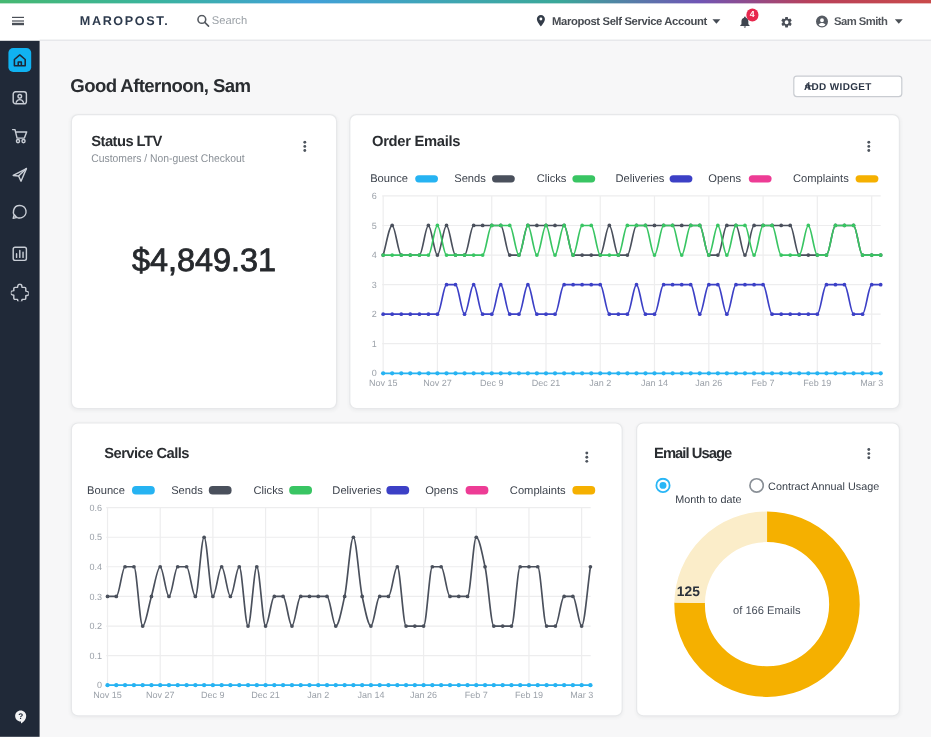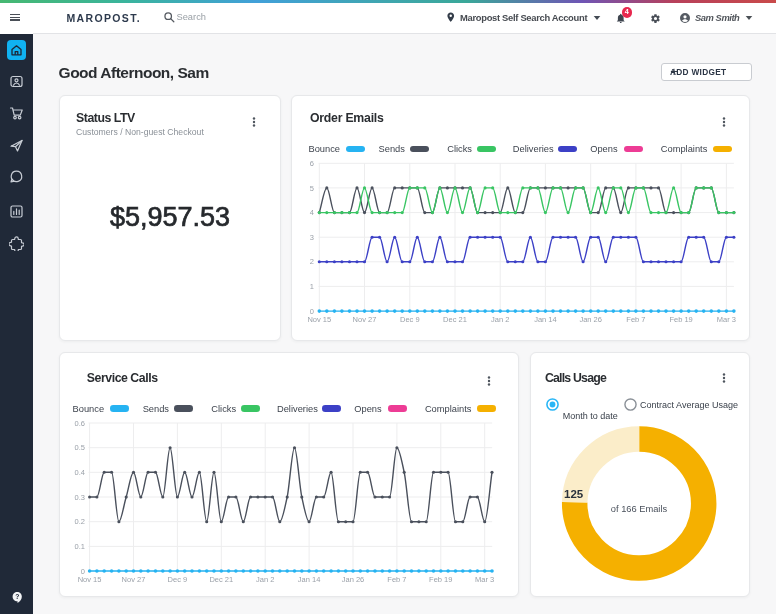--- a/index.html
+++ b/index.html
@@ -21,38 +21,38 @@
 
 <svg class="abs" style="left:164px;top:12px" width="10.5" height="10.5" viewBox="0 0 12 12" fill="none" stroke="#555a61" stroke-width="1.5">
     <circle cx="4.8" cy="4.8" r="3.7"></circle>
     <line x1="7.6" y1="7.6" x2="11.2" y2="11.2" stroke-linecap="round"></line>
   </svg>
 <div class="abs" style="left:176.5px;top:12.2px;font-size:9.3px;color:#9aa0a6;">Search</div>
 
 <svg class="abs" style="left:444.5px;top:10.8px" width="11.5" height="12.5" viewBox="0 0 24 24" fill="#333c49">
     <path d="M12 2C8.1 2 5 5.1 5 9c0 5.2 7 13 7 13s7-7.8 7-13c0-3.9-3.1-7-7-7zm0 9.5A2.5 2.5 0 1 1 12 6.5a2.5 2.5 0 0 1 0 5z"></path>
   </svg>
-<div class="abs" style="left:460px;top:11.6px;font-size:9.4px;font-weight:bold;letter-spacing:-0.3px;color:#474b51;">Maropost Self Search Account</div>
+<div class="abs" style="left:460px;top:11.6px;font-size:9.4px;font-weight:bold;letter-spacing:-0.3px;color:#474b51;">Maropost Self Service Account</div>
 <svg class="abs" style="left:592.5px;top:14.8px" width="8" height="5.5" viewBox="0 0 9 6">
     <path d="M0.8 1h7.4L4.5 5.4z" fill="#444b54"></path>
   </svg>
 
 <svg class="abs" style="left:614.5px;top:12.2px" width="11.5" height="12.5" viewBox="0 0 24 24" fill="#3e454f">
     <path d="M12 22c1.1 0 2-.9 2-2h-4c0 1.1.9 2 2 2zm6-6v-5c0-3.1-1.6-5.6-4.5-6.3V4c0-.8-.7-1.5-1.5-1.5S10.5 3.2 10.5 4v.7C7.6 5.4 6 7.9 6 11v5l-2 2v1h16v-1l-2-2z"></path>
   </svg>
 <div class="abs" style="left:621.6px;top:7.4px;width:10.4px;height:10.4px;border-radius:50%;background:#e7284e;color:#fff;font-size:7.3px;font-weight:bold;text-align:center;line-height:10.4px;">4</div>
 
 <svg class="abs" style="left:649.5px;top:12.6px" width="11" height="11" viewBox="0 0 24 24" fill="#4a4f58">
     <path d="M19.1 12.9a7 7 0 0 0 .1-.9 7 7 0 0 0-.1-.9l2-1.6a.5.5 0 0 0 .1-.6l-1.9-3.3a.5.5 0 0 0-.6-.2l-2.4 1a7.2 7.2 0 0 0-1.6-.9l-.4-2.6a.5.5 0 0 0-.5-.4h-3.8a.5.5 0 0 0-.5.4l-.4 2.6a7.2 7.2 0 0 0-1.6.9l-2.4-1a.5.5 0 0 0-.6.2L2.6 9a.5.5 0 0 0 .1.6l2 1.6a7 7 0 0 0 0 1.8l-2 1.6a.5.5 0 0 0-.1.6l1.9 3.3c.1.2.4.3.6.2l2.4-1c.5.4 1 .7 1.6.9l.4 2.6c0 .2.2.4.5.4h3.8c.2 0 .4-.2.5-.4l.4-2.6a7.2 7.2 0 0 0 1.6-.9l2.4 1c.2.1.5 0 .6-.2l1.9-3.3a.5.5 0 0 0-.1-.6l-2-1.6zM12 15.5a3.5 3.5 0 1 1 0-7 3.5 3.5 0 0 1 0 7z"></path>
   </svg>
 
 <svg class="abs" style="left:678.5px;top:11.8px" width="12" height="12" viewBox="0 0 24 24" fill="#565b63">
     <path d="M12 2a10 10 0 1 0 0 20 10 10 0 0 0 0-20zm0 4.5a3.2 3.2 0 1 1 0 6.4 3.2 3.2 0 0 1 0-6.4zm0 13.4a7.8 7.8 0 0 1-5.8-2.6c1.2-1.9 3.4-3 5.8-3s4.6 1.1 5.8 3a7.8 7.8 0 0 1-5.8 2.6z"></path>
   </svg>
-<div class="abs" style="left:695px;top:11.6px;font-size:9.4px;font-weight:bold;letter-spacing:-0.45px;color:#53575d;font-style:italic;">Sam Smith</div>
+<div class="abs" style="left:695px;top:11.6px;font-size:9.4px;font-weight:bold;letter-spacing:-0.45px;color:#53575d;">Sam Smith</div>
 <svg class="abs" style="left:744.5px;top:14.8px" width="8" height="5.5" viewBox="0 0 9 6">
     <path d="M0.8 1h7.4L4.5 5.4z" fill="#4b5056"></path>
   </svg>
 
 <div class="abs" style="left:0;top:34px;width:33px;height:580px;background:#202938;"></div>
 <div class="abs" style="left:7px;top:40.4px;width:19px;height:20px;border-radius:4px;background:#10b2f1;"></div>
 <svg class="abs" style="left:10px;top:44px" width="13" height="13" viewBox="0 0 13 13" fill="none" stroke="#1d2736" stroke-width="1.3" stroke-linejoin="round">
     <path d="M2 5.6 6.5 1.8 11 5.6v5.2H2z"></path>
     <path d="M5.2 10.8V7.6h2.6v3.2"></path>
   </svg>
@@ -91,21 +91,21 @@
 <div class="abs" style="left:670px;top:67px;font-size:8.3px;font-weight:bold;letter-spacing:.3px;color:#2b3545;">ADD WIDGET</div>
 
 <div class="card" style="left:59px;top:95px;width:222px;height:246px;"></div>
 <div class="ctitle" style="left:76px;top:110.8px;letter-spacing:-0.45px;">Status LTV</div>
 <svg style="position:absolute;left:252.3px;top:116.65px" width="4" height="10" viewBox="0 0 4 10">
     <circle cx="2" cy="1.55" r="1.2" fill="#4e555e"></circle>
     <circle cx="2" cy="5" r="1.2" fill="#4e555e"></circle>
     <circle cx="2" cy="8.45" r="1.2" fill="#4e555e"></circle>
   </svg>
 <div class="abs squeeze" style="left:76px;top:127px;font-size:9.3px;color:#8a9097;white-space:nowrap;">Customers / Non-guest Checkout</div>
-<div class="abs" style="left:59px;top:202.3px;width:222px;text-align:center;font-size:27px;font-weight:normal;color:#26292d;letter-spacing:0px;-webkit-text-stroke:0.7px #26292d;">$5,957.53</div>
+<div class="abs" style="left:59px;top:202.3px;width:222px;text-align:center;font-size:27px;font-weight:normal;color:#26292d;letter-spacing:0px;-webkit-text-stroke:0.7px #26292d;">$4,849.31</div>
 
 <div class="card" style="left:291px;top:95px;width:459px;height:246px;"></div>
 <div class="ctitle" style="left:310px;top:110.8px;">Order Emails</div>
 <svg style="position:absolute;left:722.3px;top:116.65px" width="4" height="10" viewBox="0 0 4 10">
     <circle cx="2" cy="1.55" r="1.2" fill="#4e555e"></circle>
     <circle cx="2" cy="5" r="1.2" fill="#4e555e"></circle>
     <circle cx="2" cy="8.45" r="1.2" fill="#4e555e"></circle>
   </svg>
 <span style="position:absolute;left:270.0px;top:144.0px;width:70px;text-align:right;font-size:9.3px;color:#3d434d;">Bounce</span>
 <span style="position:absolute;left:345.5px;top:145.6px;width:19px;height:6.5px;border-radius:3.25px;background:#26b3f2;"></span>
@@ -548,33 +548,33 @@
     <circle cx="448.1" cy="571.0" r="1.8" fill="#26b3f2"></circle>
     <circle cx="455.5" cy="571.0" r="1.8" fill="#26b3f2"></circle>
     <circle cx="462.8" cy="571.0" r="1.8" fill="#26b3f2"></circle>
     <circle cx="470.1" cy="571.0" r="1.8" fill="#26b3f2"></circle>
     <circle cx="477.4" cy="571.0" r="1.8" fill="#26b3f2"></circle>
     <circle cx="484.7" cy="571.0" r="1.8" fill="#26b3f2"></circle>
     <circle cx="492.0" cy="571.0" r="1.8" fill="#26b3f2"></circle>
   </svg>
 
 <div class="card" style="left:530px;top:352px;width:220px;height:245px;"></div>
-<div class="ctitle" style="left:545px;top:370.7px;letter-spacing:-0.8px;">Calls Usage</div>
+<div class="ctitle" style="left:545px;top:370.7px;letter-spacing:-0.8px;">Email Usage</div>
 <svg style="position:absolute;left:722.3px;top:372.9px" width="4" height="10" viewBox="0 0 4 10">
     <circle cx="2" cy="1.55" r="1.2" fill="#4e555e"></circle>
     <circle cx="2" cy="5" r="1.2" fill="#4e555e"></circle>
     <circle cx="2" cy="8.45" r="1.2" fill="#4e555e"></circle>
   </svg>
 <svg class="abs" style="left:545.5px;top:397.8px" width="13" height="13" viewBox="0 0 14 14">
     <circle cx="7" cy="7" r="6" fill="none" stroke="#29b6f6" stroke-width="1.7"></circle>
     <circle cx="7" cy="7" r="3.1" fill="#29b6f6"></circle>
   </svg>
 <div class="abs" style="left:562.8px;top:400px;font-size:9px;color:#3a414b;margin-top:11px;">Month to date</div>
 <svg class="abs" style="left:623.5px;top:397.8px" width="13" height="13" viewBox="0 0 14 14">
     <circle cx="7" cy="7" r="6" fill="none" stroke="#8a9097" stroke-width="1.5"></circle>
   </svg>
-<div class="abs" style="left:640.1px;top:400px;font-size:9px;color:#3a414b;">Contract Average Usage</div>
+<div class="abs" style="left:640.1px;top:400px;font-size:9px;color:#3a414b;">Contract Annual Usage</div>
 <svg style="position:absolute;left:557px;top:421px" width="165" height="165" viewBox="557 421 165 165">
     <path d="M639.20 439.00A64.5 64.5 0 1 1 574.71 502.28" stroke="#f5b000" stroke-width="25.5" fill="none"></path>
     <path d="M574.71 502.28A64.5 64.5 0 0 1 639.20 439.00" stroke="#fbedc9" stroke-width="25.5" fill="none"></path>
   </svg>
 <div class="abs" style="left:564px;top:488.3px;width:150px;text-align:left;font-size:11.5px;font-weight:bold;color:#2b323c;letter-spacing:0px;">125</div>
 <div class="abs" style="left:564px;top:504.3px;width:150px;text-align:center;font-size:9.3px;color:#4a515c;">of 166 Emails</div>
 
 </body></html>

